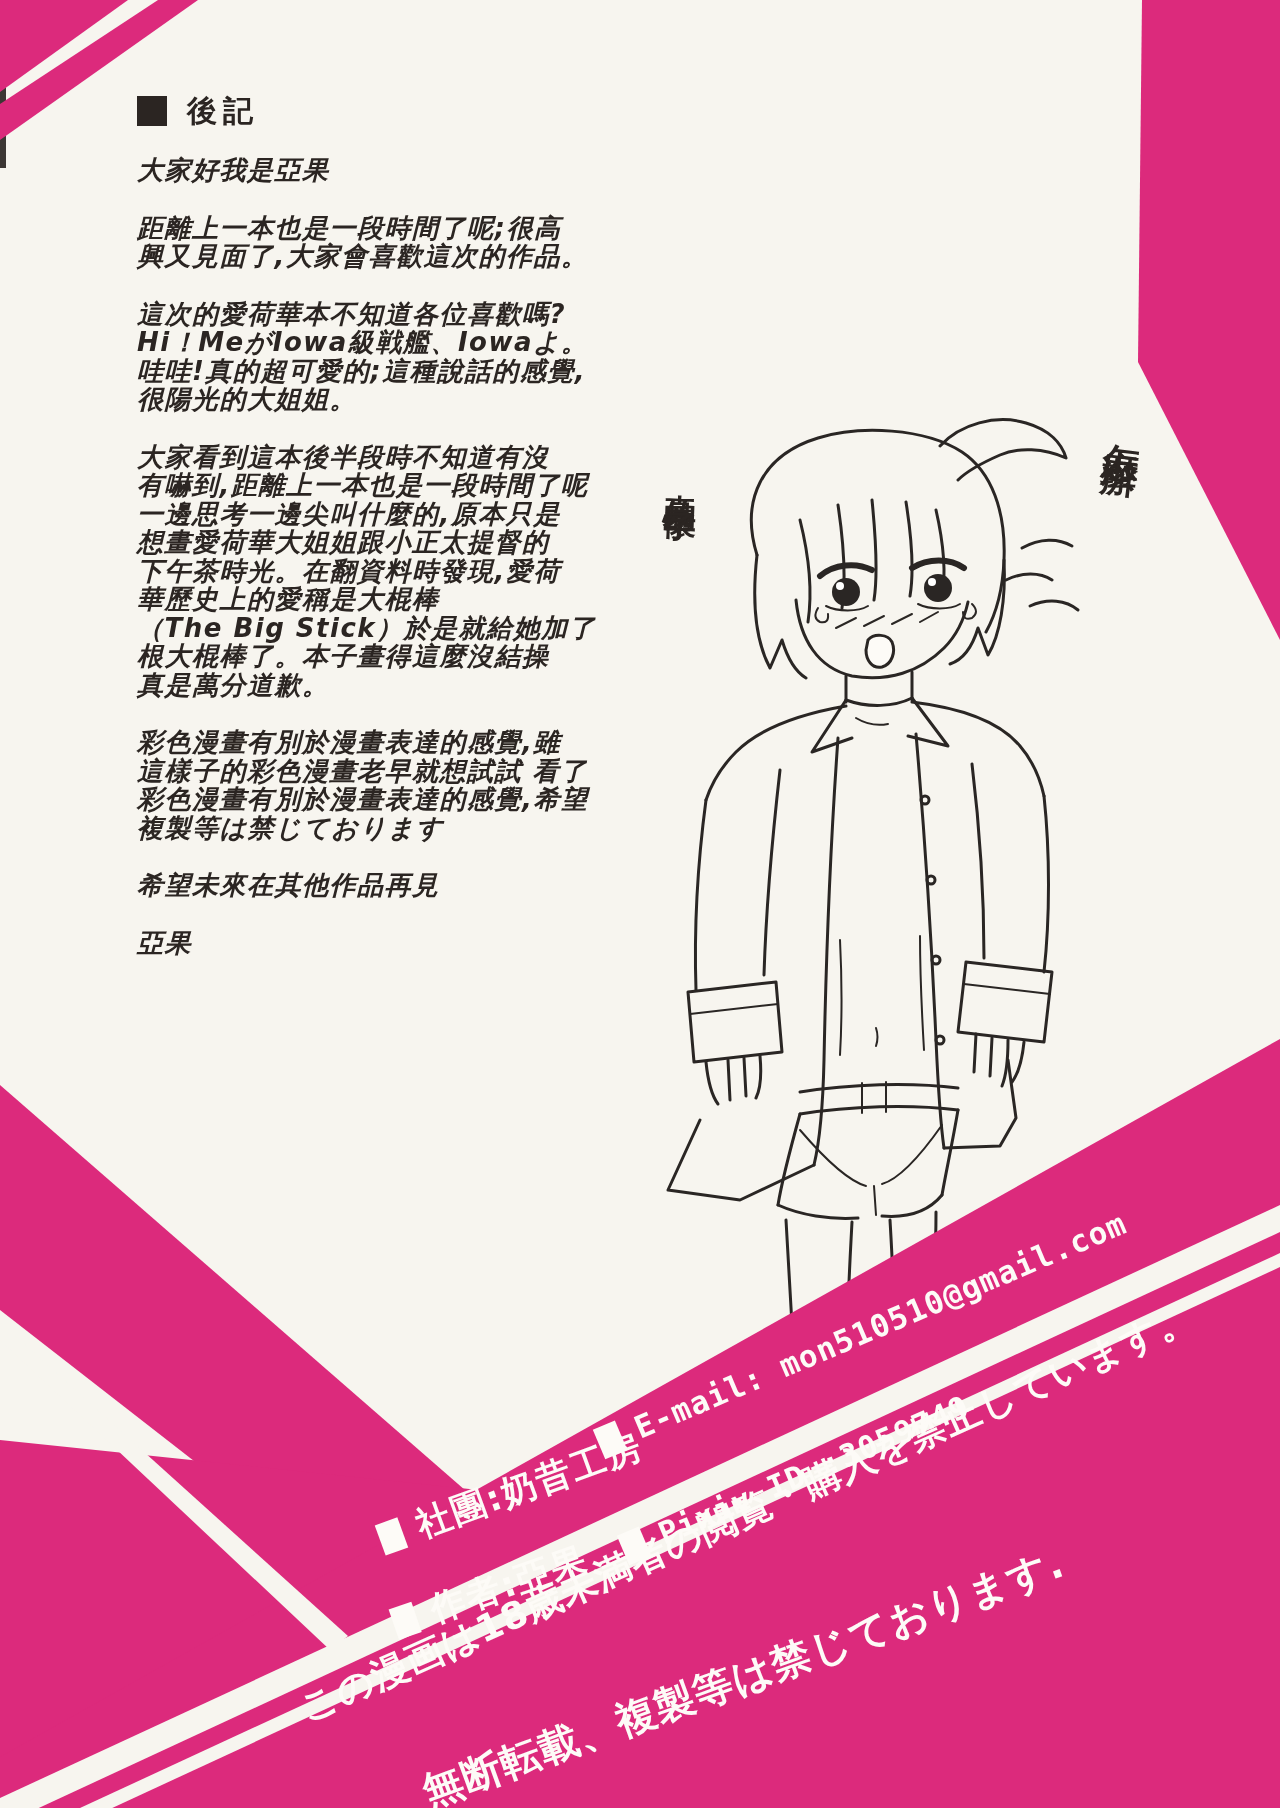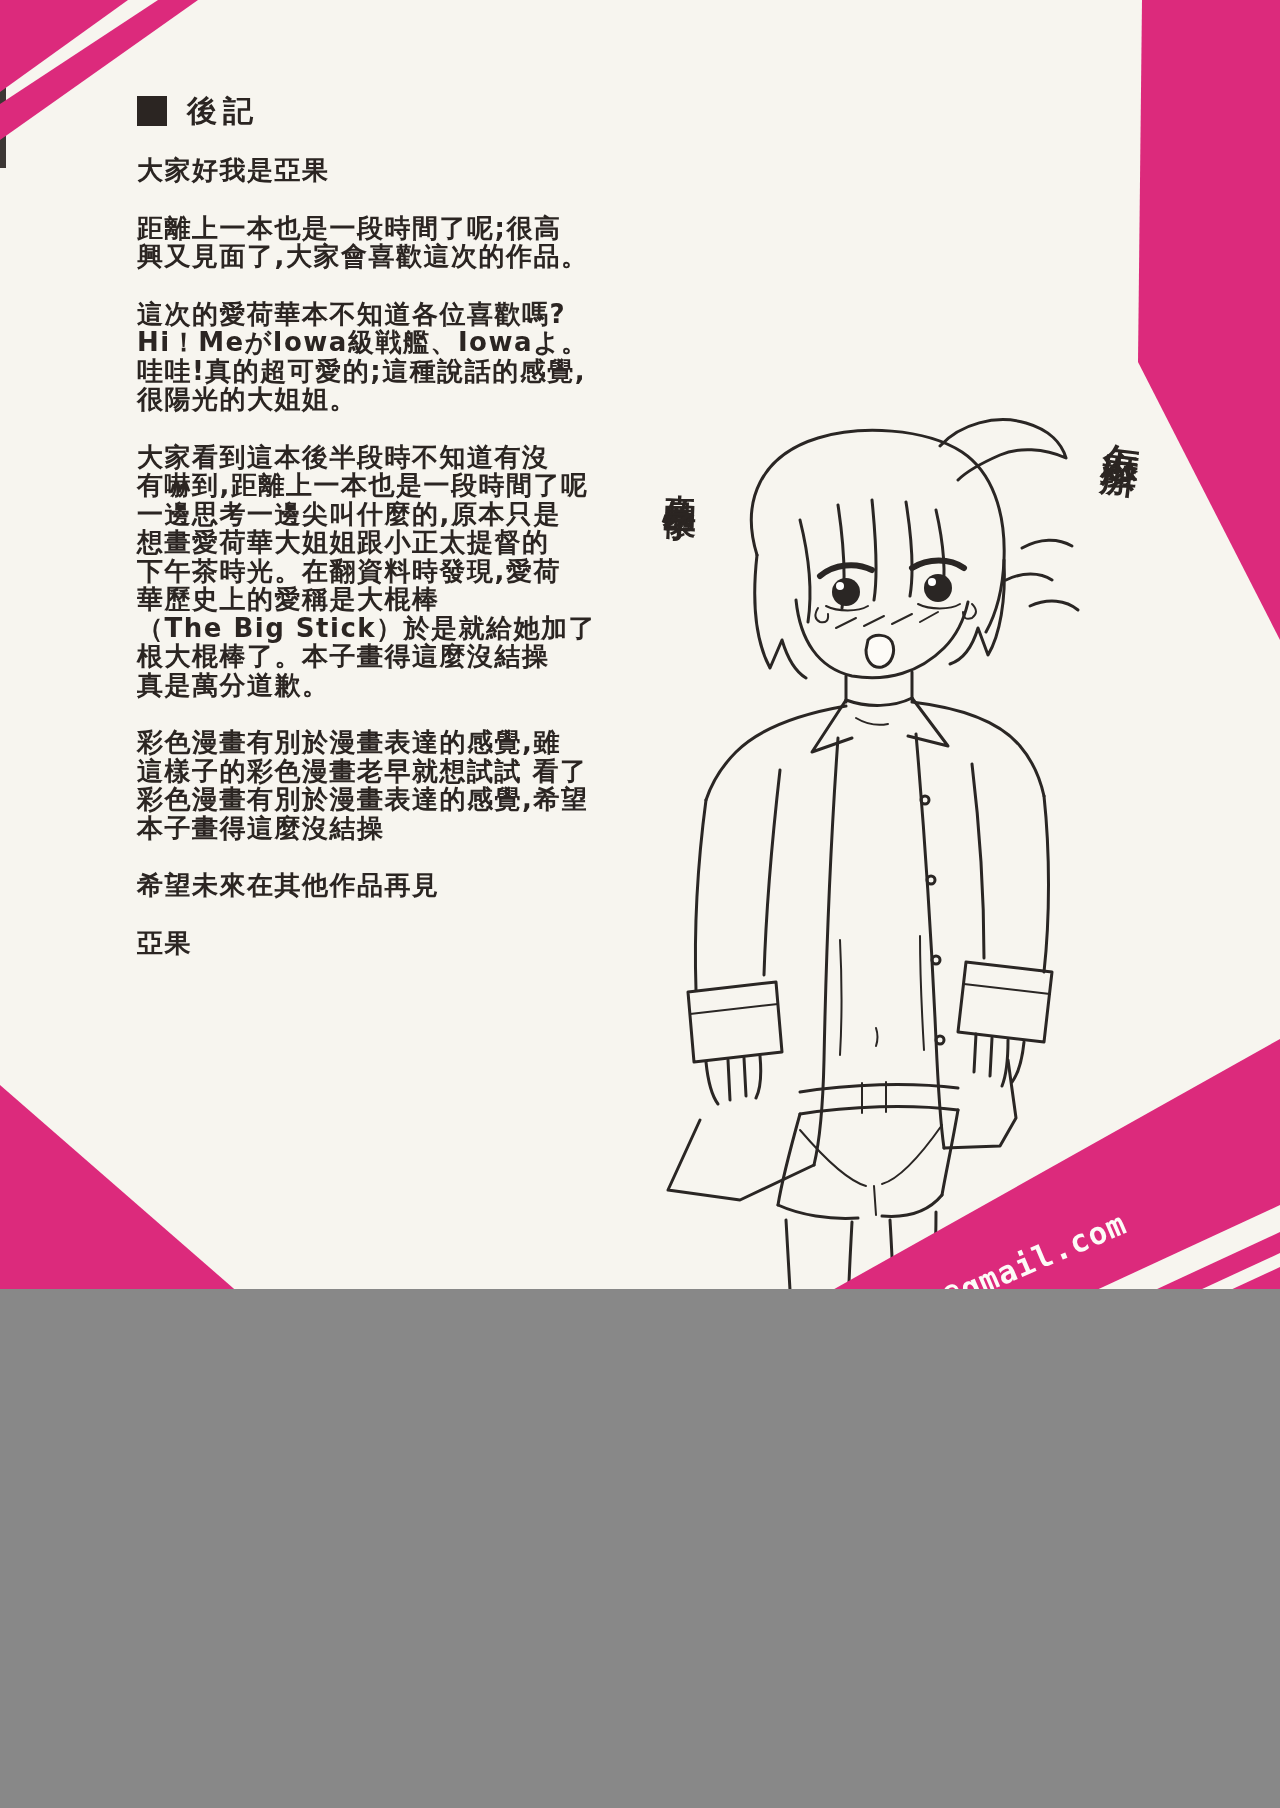--- a/index.html
+++ b/index.html
@@ -3,42 +3,42 @@
 <meta charset="utf-8">
 <style>
   :root{
     --paper:#f7f5ef;
     --pink:#dc2a7c;
     --ink:#2b2522;
   }
   html,body{margin:0;padding:0;background:#888;}
   .page{
     position:relative;
-    width:1280px;height:1289px;
+    width:1280px;height:1808px;
     background:var(--paper);
     overflow:hidden;
     font-family:"DejaVu Sans",sans-serif;
     margin:0 auto;
   }
   svg.layer{position:absolute;left:0;top:0;z-index:1;}
   .pink{fill:var(--pink);}
   .paper{fill:var(--paper);}
   .edge{fill:#3c3734;}
 
   
   .afterword{
     position:absolute;left:137px;top:96px;width:540px;
     color:var(--ink);z-index:2;
     font-size:26px;font-weight:bold;line-height:28.5px;letter-spacing:1.5px;
   }
   .aw-header{display:flex;align-items:center;gap:20px;margin-bottom:30px;}
   .hsq{width:30px;height:30px;background:var(--ink);flex:0 0 auto;}
   .aw-header .htext{font-size:30px;letter-spacing:6px;}
   .para{margin-bottom:29px;}
-  .line{white-space:nowrap;}
+  .line{white-space:nowrap;font-style:italic;}
 
   
   .v-speech{
     position:absolute;z-index:2;color:var(--ink);font-weight:bold;
     writing-mode:vertical-rl;text-orientation:upright;
   }
   .v-right{left:1100px;top:415px;font-size:37px;letter-spacing:7px;transform:rotate(7deg);}
   .v-left{left:658px;top:468px;font-size:33px;letter-spacing:5px;transform:rotate(2deg);}
 
   
@@ -218,21 +218,21 @@
           <div class="line">下午茶時光。在翻資料時發現,愛荷</div>
           <div class="line">華歷史上的愛稱是大棍棒</div>
           <div class="line">（The Big Stick）於是就給她加了</div>
           <div class="line">根大棍棒了。本子畫得這麼沒結操</div>
           <div class="line">真是萬分道歉。</div>
         </div>
         <div class="para">
           <div class="line">彩色漫畫有別於漫畫表達的感覺,雖</div>
           <div class="line">這樣子的彩色漫畫老早就想試試 看了</div>
           <div class="line">彩色漫畫有別於漫畫表達的感覺,希望</div>
-          <div class="line">本子畫得這麼沒結操</div>
+          <div class="line">複製等は禁じております</div>
         </div>
         <div class="para">
           <div class="line">希望未來在其他作品再見</div>
         </div>
         <div class="para">
           <div class="line">亞果</div>
         </div>
       </div>
   </div>
 

